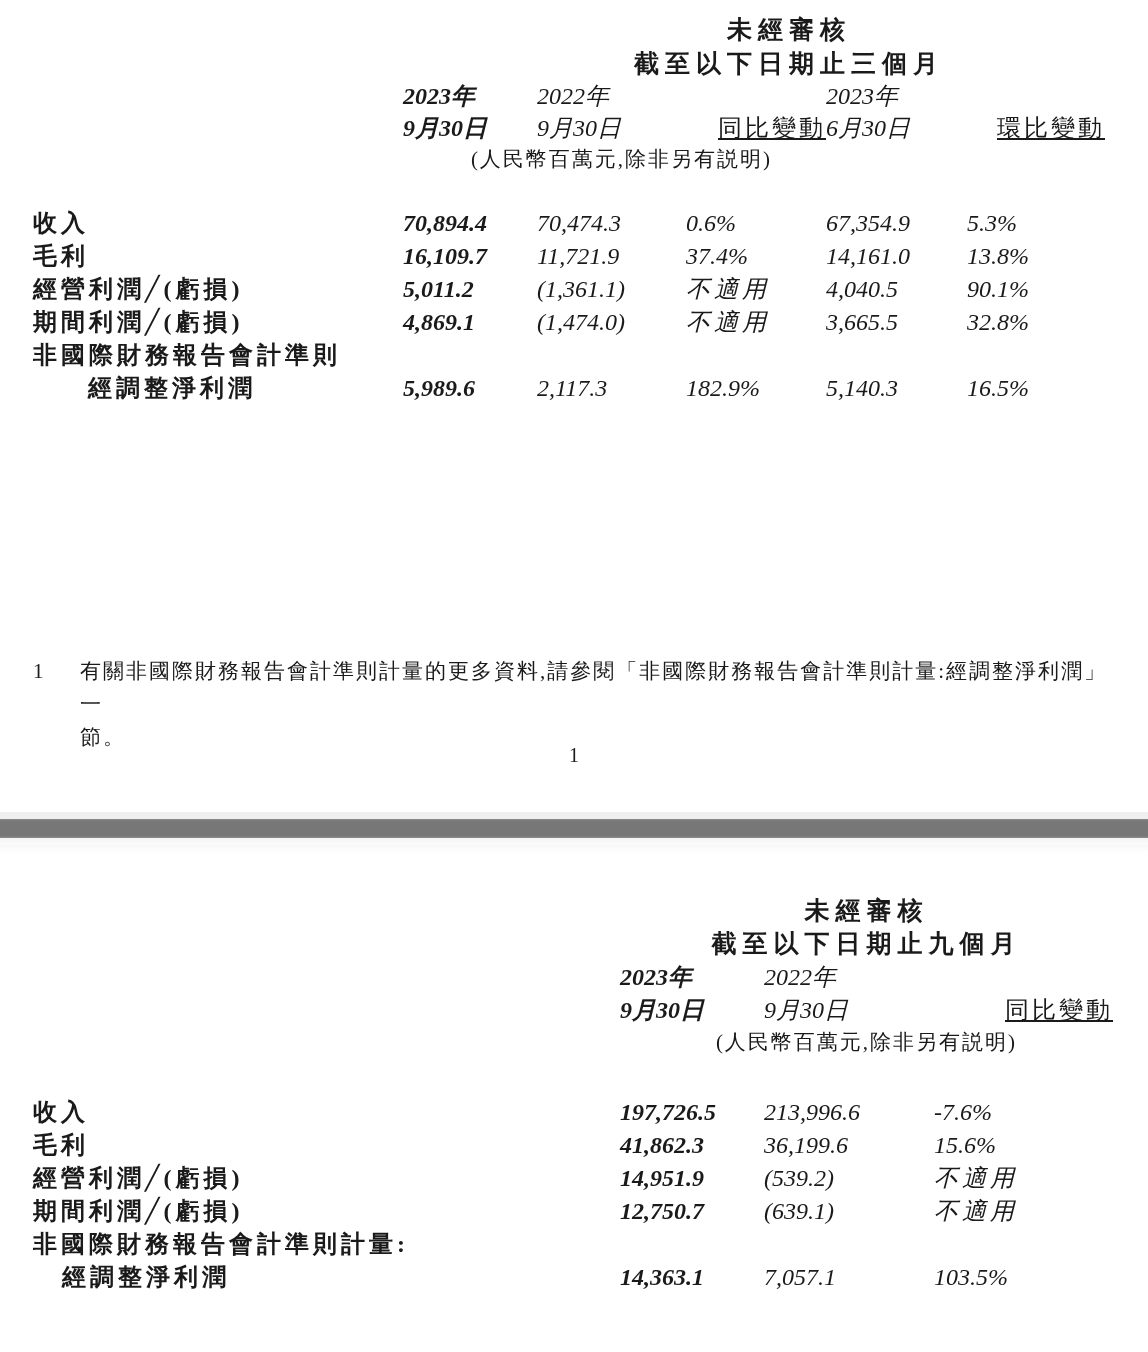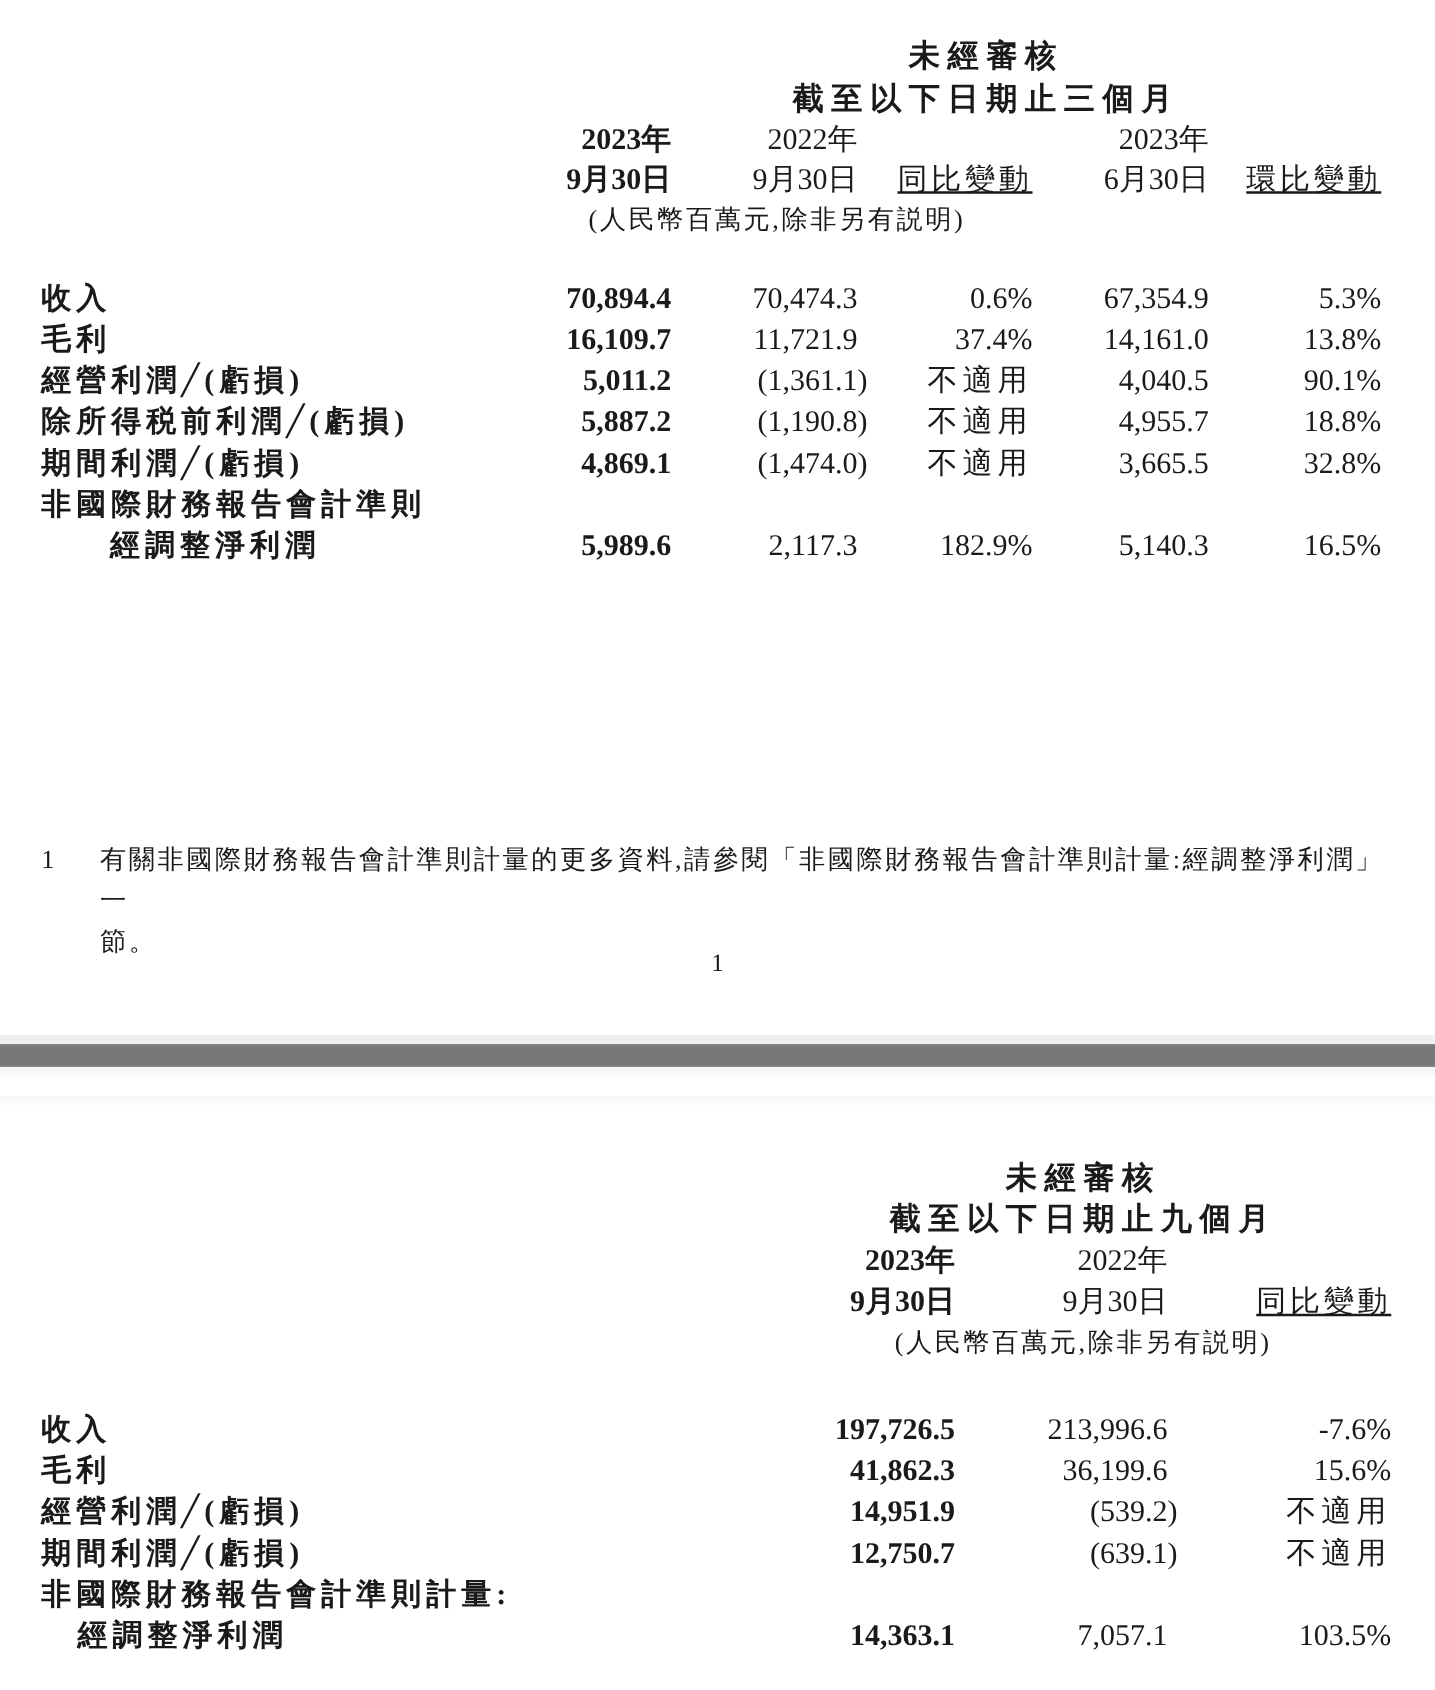--- a/index.html
+++ b/index.html
@@ -3,21 +3,21 @@
 <meta charset="utf-8">
 <style>
   html,body{margin:0;padding:0;}
   body{
     width:1148px;height:1352px;
     background:#ffffff;
     font-family:"Liberation Serif","DejaVu Serif",serif;
     color:#1a1a1a;
     overflow:hidden;
   }
-  .page{position:relative;width:1148px;background:#ffffff;margin-top:16px;}
+  .page{position:relative;width:1148px;background:#ffffff;}
   .page-1{height:812px;}
   .page-2{height:507px;box-shadow:inset 0 10px 10px -8px rgba(0,0,0,0.05);}
   .separator{
     height:33px;width:1148px;
     background:linear-gradient(180deg,
       #efefef 0px,#efefef 7px,
       #8d8d8d 7px,#777777 9px,#777777 24px,#8d8d8d 26px,
       #f4f4f4 26px,#fbfbfb 33px);
   }
   table{border-collapse:collapse;table-layout:fixed;position:absolute;}
@@ -31,21 +31,21 @@
   tr.ru2{height:32px;}
   tr.sp{height:32px;}      
   tr.sp2{height:37px;}
   tr.rd{height:33px;}      
   td.title{
     font-family:"Liberation Sans","DejaVu Sans",sans-serif;
     font-weight:bold;font-size:25px;text-align:center;letter-spacing:6px;
   }
   .t1 td.title{padding-left:70px;}
   td.lab{text-align:left;letter-spacing:4px;font-weight:bold;}
-  td.num{text-align:right;}
+  td.num{font-style:italic;}
   td.b, .b{font-weight:bold;}
   td.hdr{text-align:right;letter-spacing:3px;text-decoration:underline;}
   td.unit{text-align:center;font-size:21px;letter-spacing:2px;}
   .t1 td.unit{padding-left:14px;}
   .ind1{padding-left:18px;}
   .ind2{padding-left:55px;}
   .ind3{padding-left:29px;}
   sup{font-size:14px;line-height:0;}
   .footnote{
     position:absolute;left:33px;top:655px;width:1090px;
@@ -124,28 +124,20 @@
     </tr>
     <tr class="rd">
       <td class="lab">經營利潤╱(虧損)</td>
       <td class="num b"><span class="v">5,011.2</span></td>
       <td class="num"><span class="v" style="margin-right: -8px;">(1,361.1)</span></td>
       <td class="num"><span class="v" style="letter-spacing: 4px;">不適用</span></td>
       <td class="num"><span class="v">4,040.5</span></td>
       <td class="num"><span class="v">90.1%</span></td>
     </tr>
     <tr class="rd">
-      <td class="lab">除所得税前利潤╱(虧損)</td>
-      <td class="num b"><span class="v">5,887.2</span></td>
-      <td class="num"><span class="v" style="margin-right: -8px;">(1,190.8)</span></td>
-      <td class="num"><span class="v" style="letter-spacing: 4px;">不適用</span></td>
-      <td class="num"><span class="v">4,955.7</span></td>
-      <td class="num"><span class="v">18.8%</span></td>
-    </tr>
-    <tr class="rd">
       <td class="lab">期間利潤╱(虧損)</td>
       <td class="num b"><span class="v">4,869.1</span></td>
       <td class="num"><span class="v" style="margin-right: -8px;">(1,474.0)</span></td>
       <td class="num"><span class="v" style="letter-spacing: 4px;">不適用</span></td>
       <td class="num"><span class="v">3,665.5</span></td>
       <td class="num"><span class="v">32.8%</span></td>
     </tr>
     <tr class="rd">
       <td class="lab">非國際財務報告會計準則</td>
       <td colspan="5"></td>

